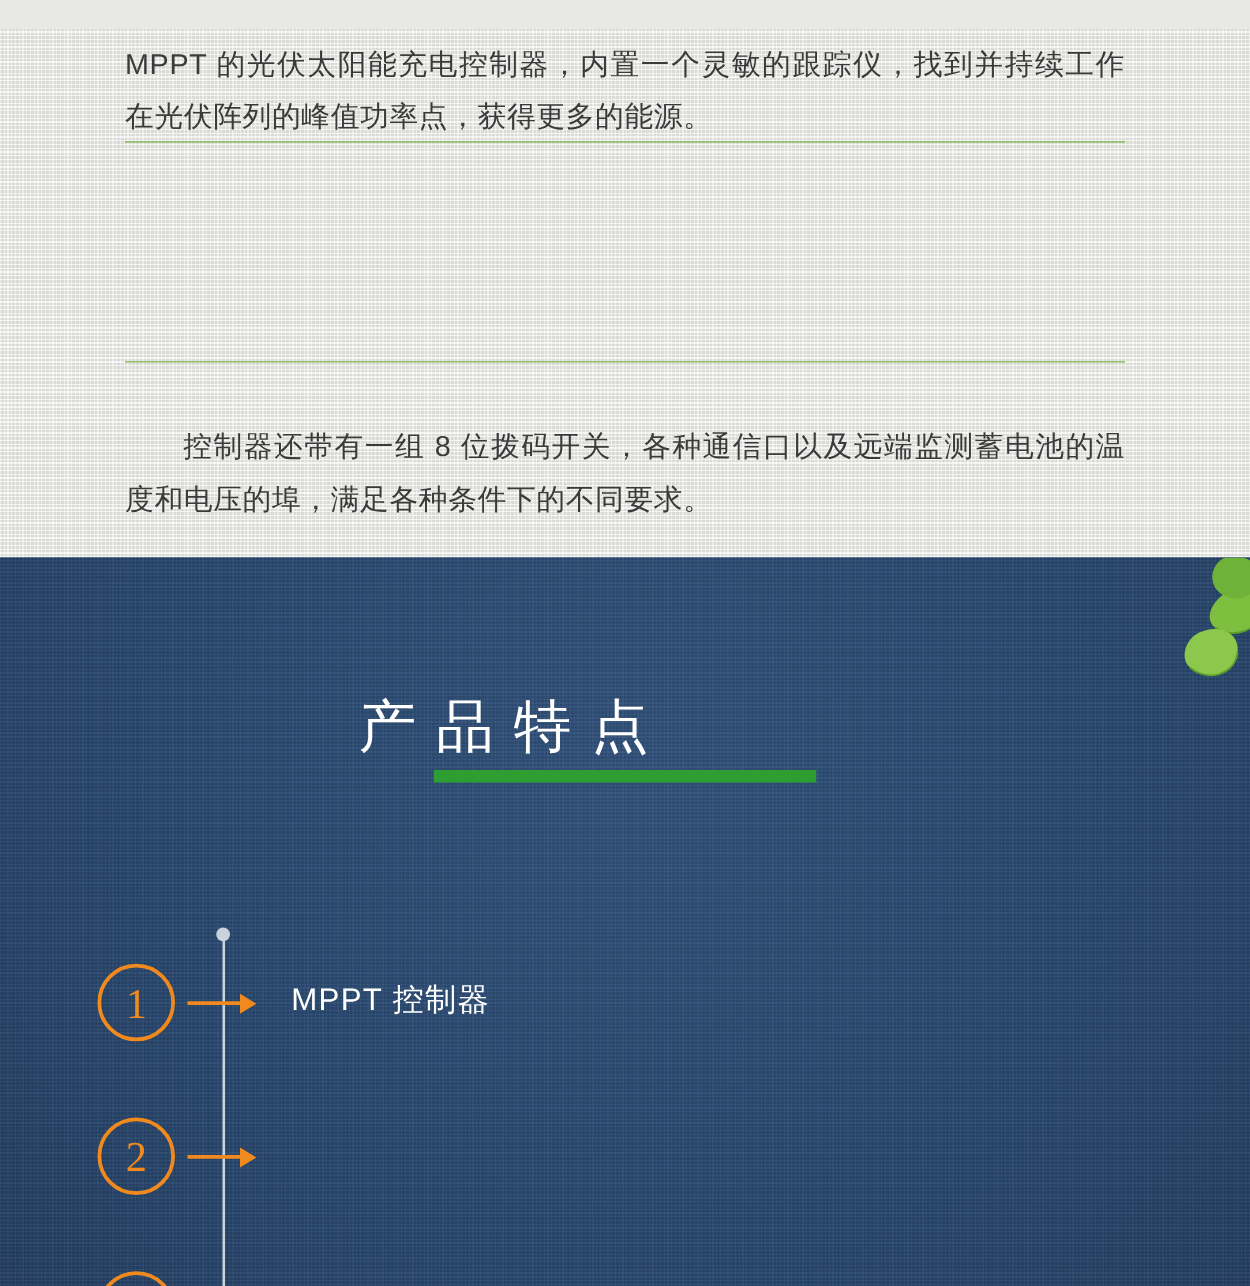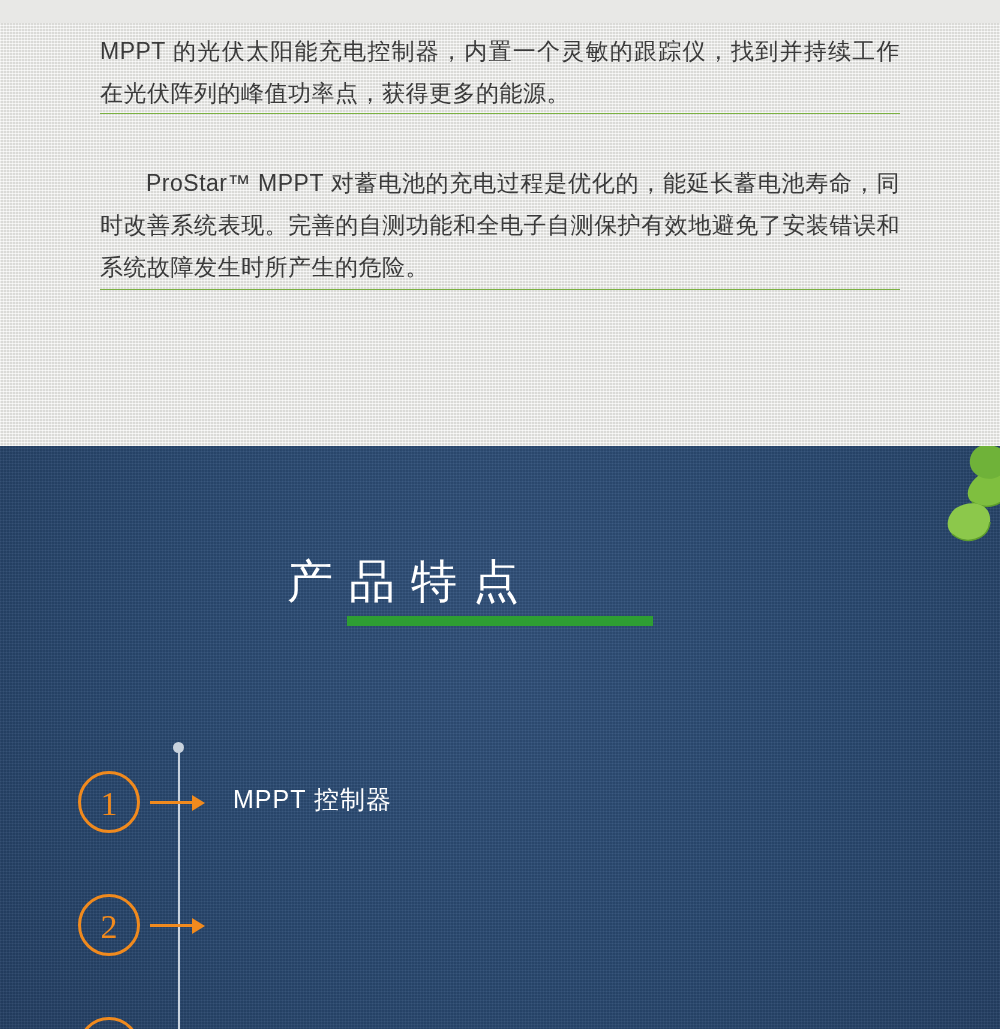--- a/index.html
+++ b/index.html
@@ -186,26 +186,26 @@
 <div class="page">
 
   <div class="top-section">
 
     <p class="para p1">
       <span>MPPT 的光伏太阳能充电控制器，内置一个灵敏的跟踪仪，找到并持续工作在光伏阵列的峰值功率点，获得更多的能源。</span>
     </p>
 
     <div class="divider d1"></div>
 
-    <p class="para p2">
-      <span class="indent"></span><span>ProStar™ MPPT 对蓄电池的充电过程是优化的，能延长蓄电池寿命，同时改善系统表现。完善的自测功能和全电子自测保护有效地避免了安装错误和系统故障发生时所产生的危险。</span>
+
+    <div class="divider d2"></div>
+
+    <p class="para p3">
+      <span class="indent"></span><span>控制器还带有一组 8 位拨码开关，各种通信口以及远端监测蓄电池的温度和电压的埠，满足各种条件下的不同要求。</span>
     </p>
-
-    <div class="divider d2"></div>
-
   </div>
 
   <div class="bottom-section">
 
     <svg class="leaves" viewBox="0 0 150 170" xmlns="http://www.w3.org/2000/svg">
       <g>
         <path d="M118 30 C135 18, 152 20, 150 40 C148 58, 128 66, 112 56 C104 50, 108 38, 118 30 Z" fill="#7fbf3f"></path>
         <path d="M112 56 C128 66, 148 58, 150 40" fill="none" stroke="#5e9e2c" stroke-width="1.5"></path>
         <path d="M96 62 C112 52, 132 58, 130 76 C128 94, 106 100, 92 88 C84 81, 88 68, 96 62 Z" fill="#8cc84b"></path>
         <path d="M92 88 C106 100, 128 94, 130 76" fill="none" stroke="#5e9e2c" stroke-width="1.5"></path>

